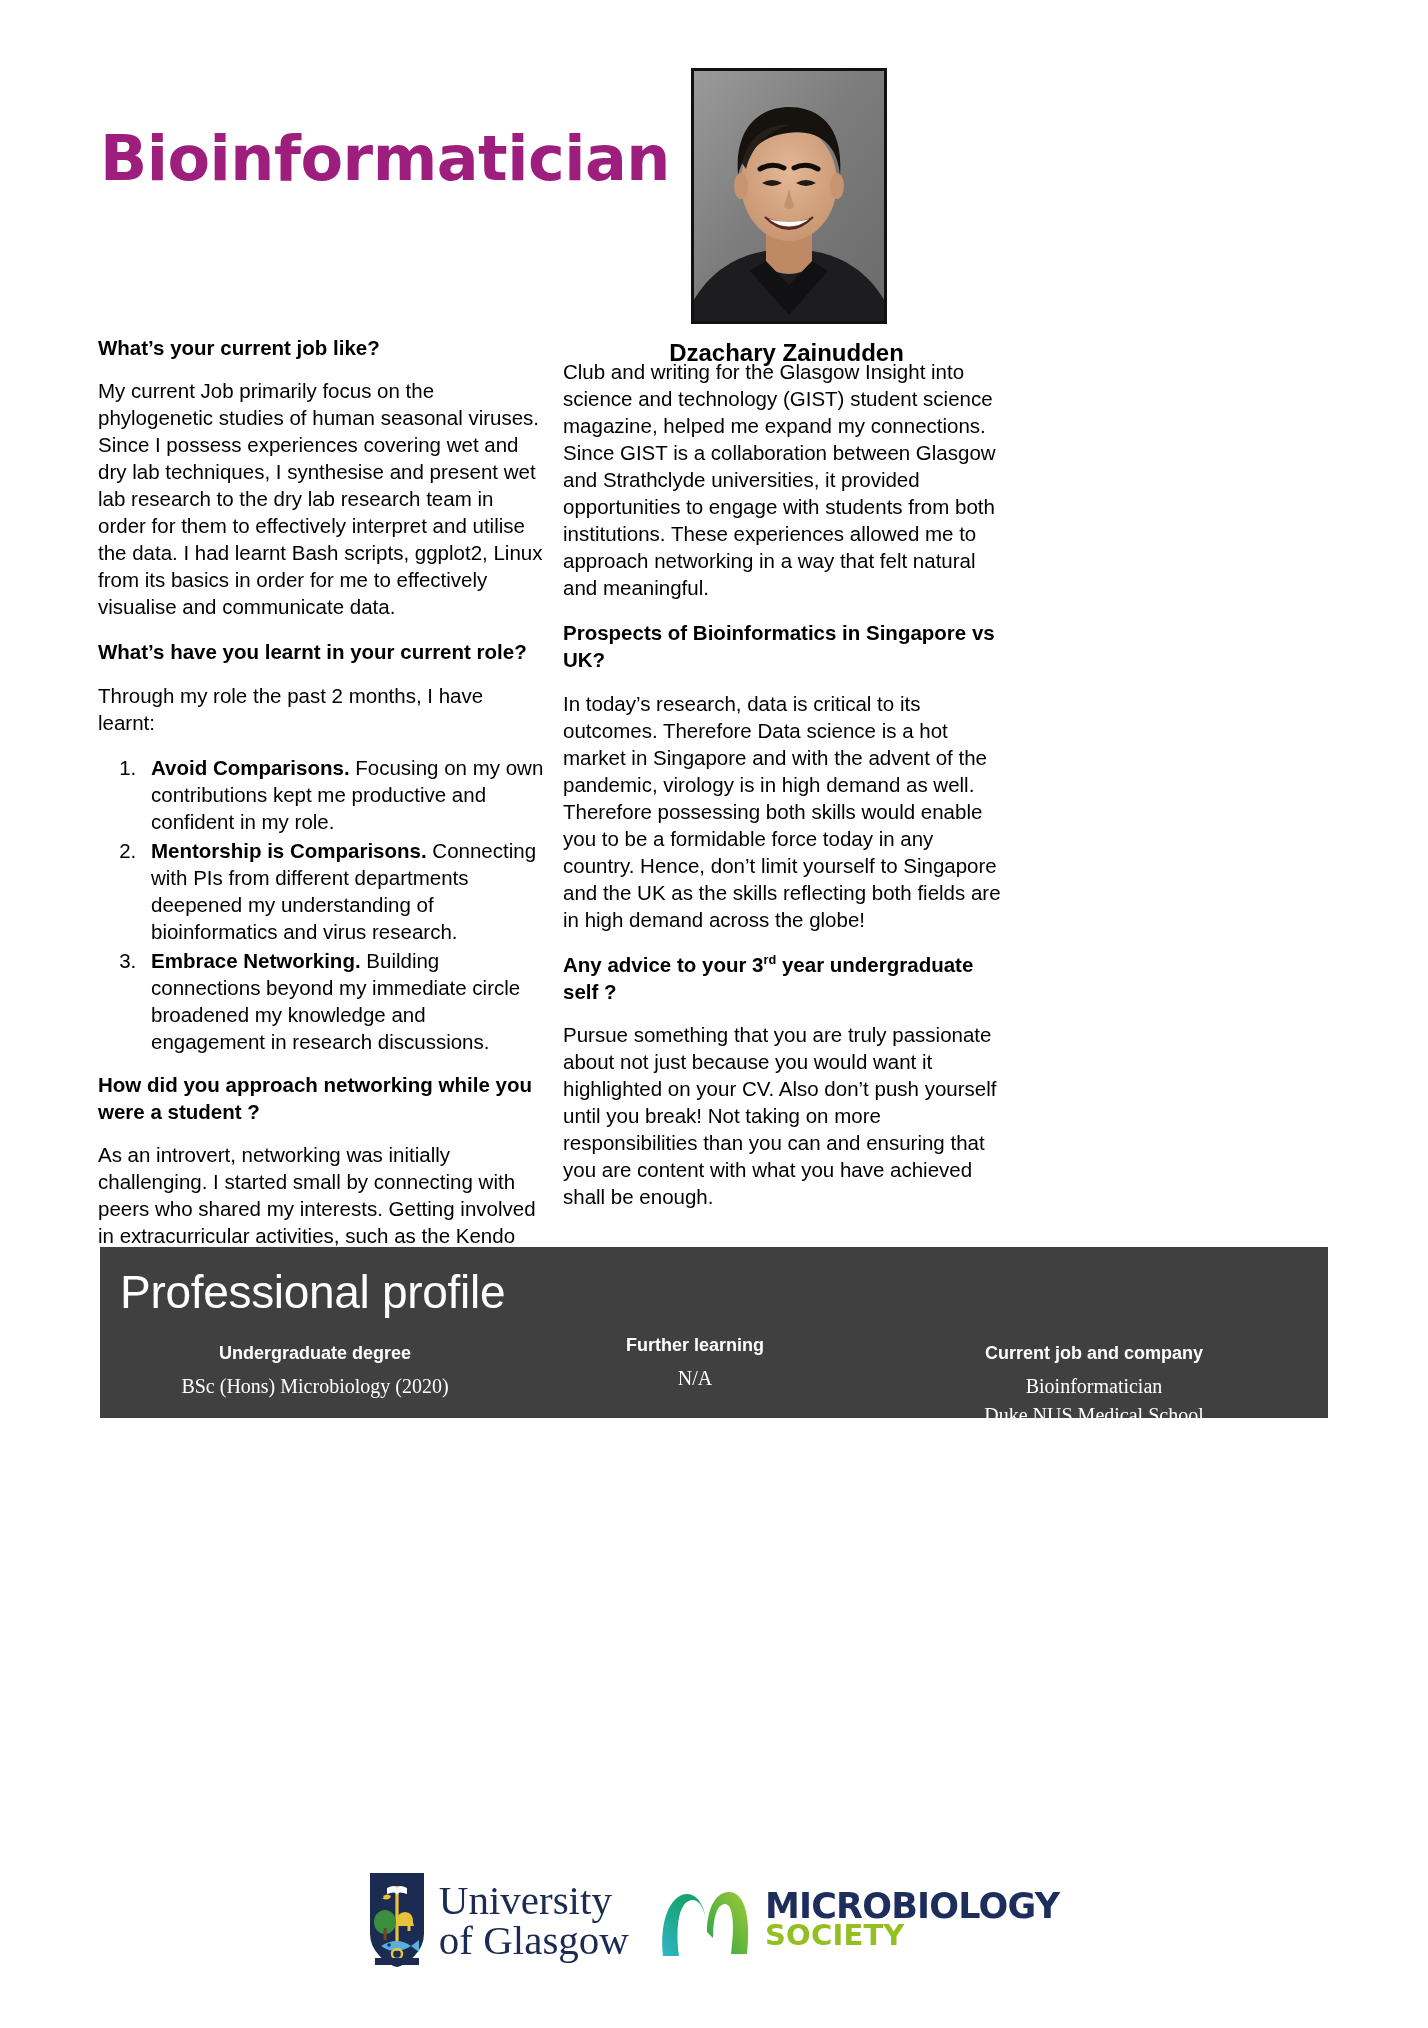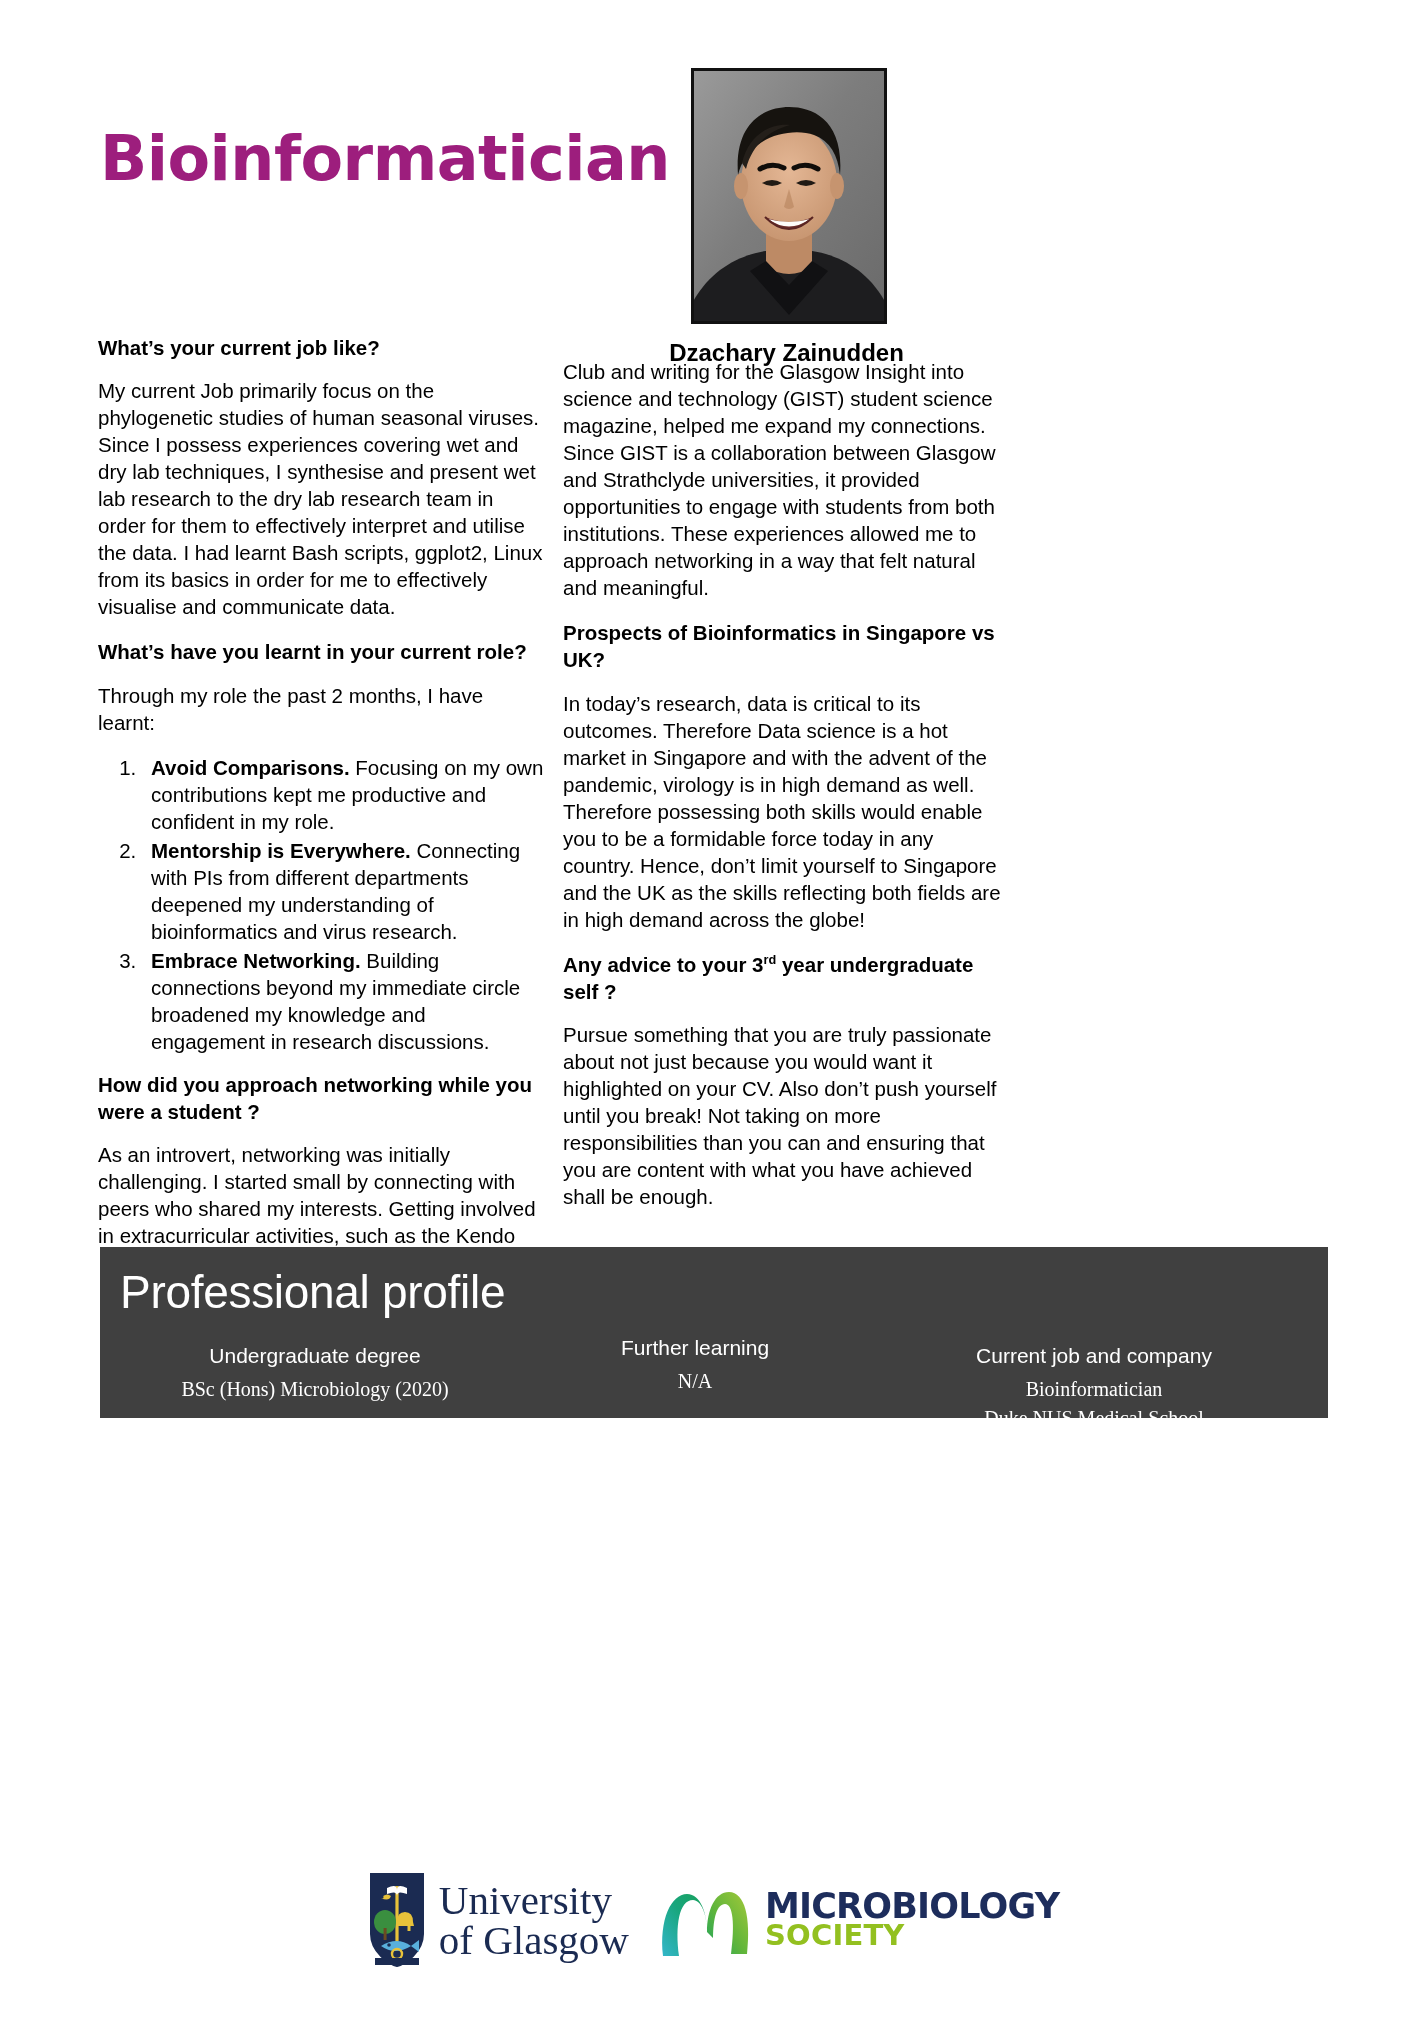--- a/index.html
+++ b/index.html
@@ -116,22 +116,22 @@
     display: flex;
   }
   .band-col {
     text-align: center;
     font-family: "Liberation Sans", sans-serif;
   }
   .band-col.c1 { width: 430px; padding-top: 8px; }
   .band-col.c2 { width: 330px; padding-top: 0px; }
   .band-col.c3 { width: 468px; padding-top: 8px; }
   .band-col .hd {
-    font-size: 21px;
-    font-weight: normal;
+    font-size: 18px;
+    font-weight: bold;
     margin-bottom: 7px;
     line-height: 1.2;
   }
   .band-col .val {
     font-size: 20px;
     line-height: 1.45;
     font-family: Liberation Serif, serif;
   }
 
   
@@ -227,21 +227,21 @@
 
 <div class="col col-left">
   <div class="q-heading tight">What’s your current job like?</div>
   <p class="body-p">My current Job primarily focus on the phylogenetic studies of human seasonal viruses. Since I possess experiences covering wet and dry lab techniques, I synthesise and present wet lab research to the dry lab research team in order for them to effectively interpret and utilise the data. I had learnt Bash scripts, ggplot2, Linux from its basics in order for me to effectively visualise and communicate data.</p>
 
   <div class="q-heading">What’s have you learnt in your current role?</div>
   <p class="body-p">Through my role the past 2 months, I have learnt:</p>
 
   <ol class="learnt">
     <li><b>Avoid Comparisons.</b><span> Focusing on my own contributions kept me productive and confident in my role.</span></li>
-    <li><b>Mentorship is Everywhere.</b><span> Connecting with PIs from different departments deepened my understanding of bioinformatics and virus research.</span></li>
+    <li><b>Mentorship is Comparisons.</b><span> Connecting with PIs from different departments deepened my understanding of bioinformatics and virus research.</span></li>
     <li><b>Embrace Networking.</b><span> Building connections beyond my immediate circle broadened my knowledge and engagement in research discussions.</span></li>
   </ol>
 
   <div class="q-heading">How did you approach networking while you were a student  ?</div>
   <p class="body-p">As an introvert, networking was initially challenging. I started small by connecting with peers who shared my interests. Getting involved in extracurricular activities, such as the Kendo</p>
 </div>
 
 <div class="col col-right" style="top:358px;">
   <p class="body-p">Club and writing for the Glasgow Insight into science and technology (GIST) student science magazine, helped me expand my connections. Since GIST is a collaboration between Glasgow and Strathclyde universities, it provided opportunities to engage with students from both institutions. These experiences allowed me to approach networking in a way that felt natural and meaningful.</p>
 

